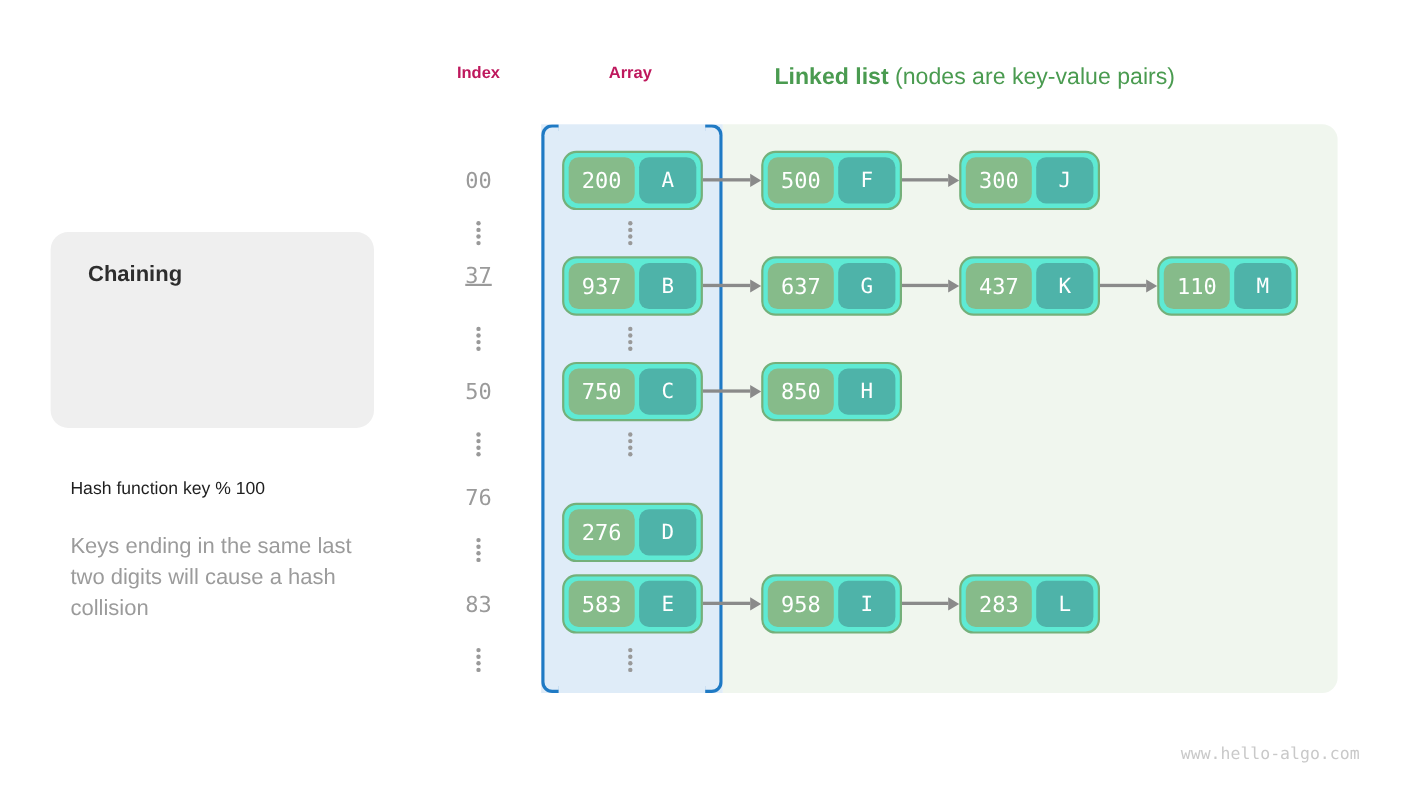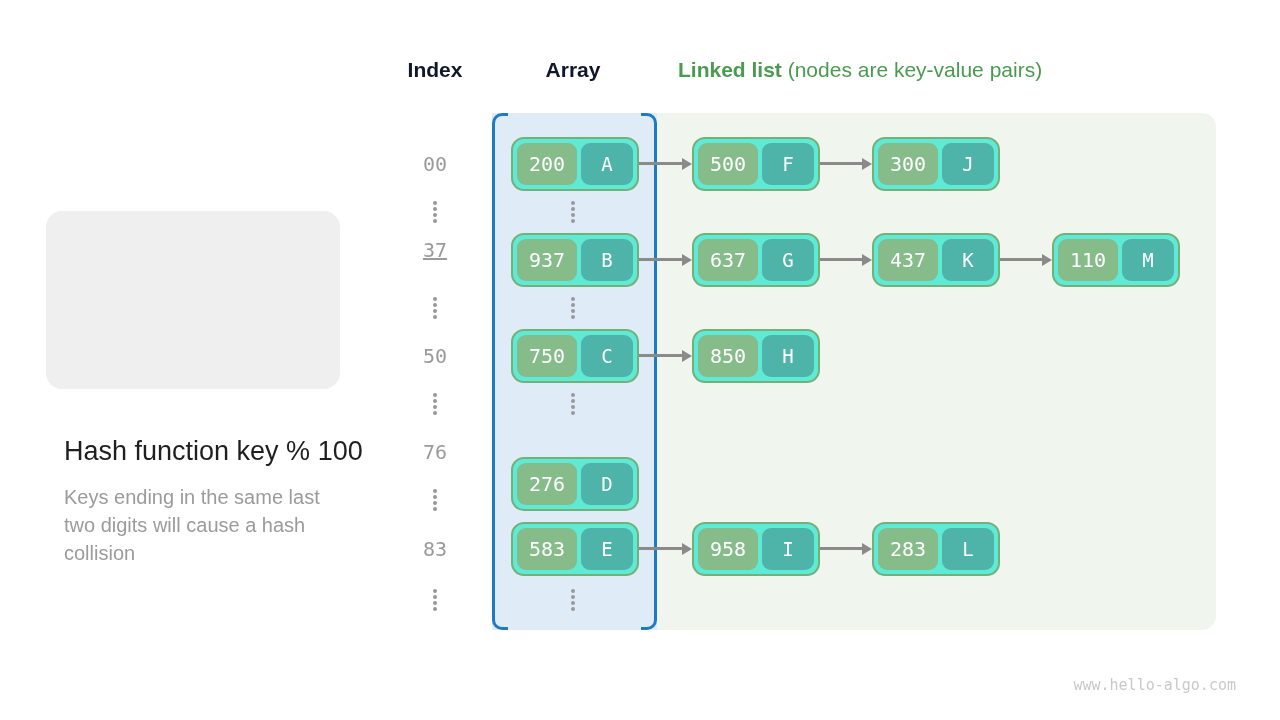--- a/index.html
+++ b/index.html
@@ -4,36 +4,36 @@
 <style>
   html,body{margin:0;padding:0;}
   body{
     width:1280px;height:720px;position:relative;overflow:hidden;
     background:#ffffff;
     font-family:"Liberation Sans",sans-serif;
   }
   
   .col-header{
     position:absolute;width:90px;text-align:center;
-    font-size:21px;font-weight:bold;color:#0f172a;
+    font-size:15px;font-weight:bold;color:#be185d;
   }
   .ll-header{
     position:absolute;font-size:21px;color:#4a9b50;white-space:nowrap;
   }
   .ll-header .ll-bold{font-weight:bold;}
   
   .info-card{
     position:absolute;left:46px;top:211px;width:294px;height:178px;
     background:#efefef;border-radius:16px;box-sizing:border-box;
     padding:27px 0 0 34px;
   }
   .info-title{font-size:20px;font-weight:bold;color:#2d2d2d;margin-bottom:17px;}
   .info-body{font-size:20px;color:#9b9b9b;line-height:28px;width:226px;}
   .hash-note{
-    position:absolute;left:64px;top:436px;font-size:27px;color:#1f1f1f;white-space:nowrap;
+    position:absolute;left:64px;top:436px;font-size:16px;color:#1f1f1f;white-space:nowrap;
   }
   .collision-note{
     position:absolute;left:64px;top:483px;width:262px;
     font-size:20px;color:#9b9b9b;line-height:28px;
   }
   
   .list-region{
     position:absolute;left:657px;top:113px;width:559px;height:517px;
     background:#f0f6ee;border-radius:0 14px 14px 0;
   }
@@ -79,23 +79,24 @@
   .watermark{
     position:absolute;right:44px;top:676px;
     font-family:"DejaVu Sans Mono",monospace;font-size:15px;color:#c9c9c9;
   }
 </style>
 </head>
 <body>
 
 <div class="col-header" style="left:390px;top:58px;">Index</div>
 <div class="col-header" style="left:528px;top:58px;">Array</div>
-<div class="ll-header" style="left:678px;top:58px;"><span class="ll-bold">Linked list</span><span> (nodes are key-value pairs)</span></div>
+<div class="ll-header" style="left:704px;top:58px;"><span class="ll-bold">Linked list</span><span> (nodes are key-value pairs)</span></div>
 
 <div class="info-card">
+  <div class="info-title">Chaining</div>
 </div>
 <div class="hash-note">Hash function key % 100</div>
 <div class="collision-note">Keys ending in the same last two digits will cause a hash collision</div>
 
 <div class="list-region"></div>
 <div class="array-region">
   <div class="bracket bracket-left"></div>
   <div class="bracket bracket-right"></div>
 </div>
 

